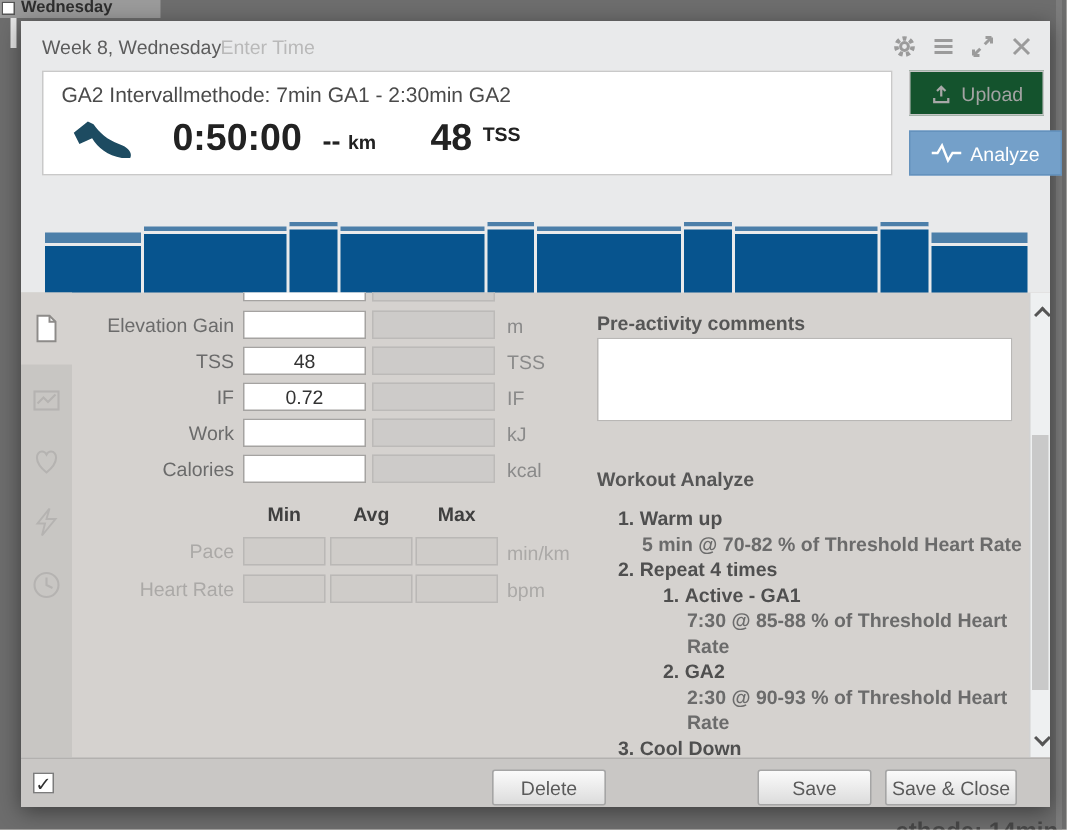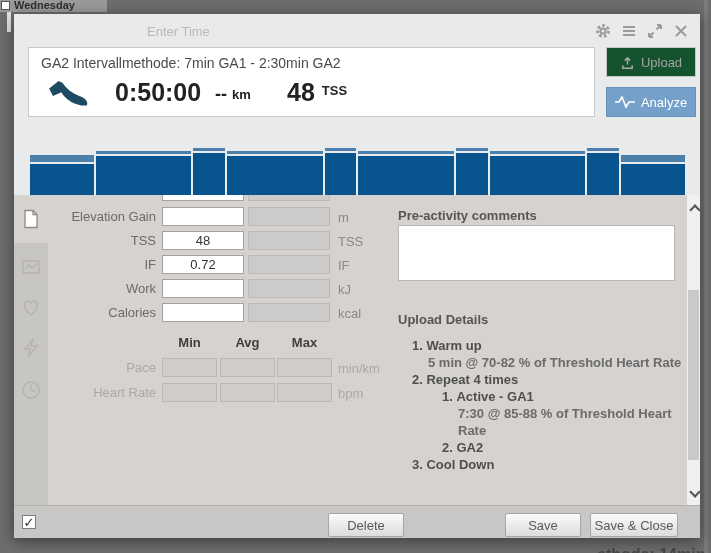--- a/index.html
+++ b/index.html
@@ -32,21 +32,21 @@
   .shoe { position:absolute; left:18px; top:4px; }
   .stat-duration { position:absolute; left:86px; top:2px; font-size:25px; font-weight:bold; color:#222; }
   .stat-dist { position:absolute; left:186px; top:8px; font-size:18px; font-weight:bold; color:#222; }
   .stat-dist small, .stat-tss small { font-size:13px; font-weight:bold; color:#222; }
   .stat-tss { position:absolute; left:258px; top:2px; font-size:25px; font-weight:bold; color:#222; }
   .stat-tss small { vertical-align:6px; }
   .stat-dist small { vertical-align:1px; }
 
   
   .btn-upload { position:absolute; left:592px; top:33px; width:90px; height:30px; background:#14532d; border:1px solid #c6c6c6; color:#a3a3a3; font-size:13px; display:flex; align-items:center; justify-content:center; gap:6px; cursor:default; }
-  .btn-analyze { position:absolute; left:592px; top:73px; width:90px; height:30px; background:#74a0c9; border:1px solid #6492bd; color:#fff; font-size:13px; display:flex; align-items:center; justify-content:center; gap:6px; cursor:pointer; }
+  .btn-analyze { position:absolute; left:592px; top:73px; width:102px; height:30px; background:#74a0c9; border:1px solid #6492bd; color:#fff; font-size:13px; display:flex; align-items:center; justify-content:center; gap:6px; cursor:pointer; }
 
   
   .chart { position:absolute; left:16px; top:122px; width:655px; height:64px; display:flex; align-items:flex-end; gap:2px; }
   .seg { display:flex; flex-direction:column; justify-content:flex-end; }
   .seg .cap { width:100%; }
   .seg .gapline { width:100%; height:2px; background:#e9eaeb; }
   .seg .bodybar { width:100%; }
 
   
   .content { position:absolute; left:0; top:181px; width:686px; height:310px; background:#d5d2cf; overflow:hidden; }
@@ -109,20 +109,21 @@
   <div class="backdrop-check"></div>
   <span>Wednesday</span>
 </div>
 <div class="backdrop-sliver"></div>
 <div class="backdrop-rightline"></div>
 <div class="backdrop-bottomtext">ethode; 14min GA</div>
 
 <div class="modal">
 
   <div class="titlebar">
+    <span class="titlebar-title">Week 8, Wednesday</span>
     <span class="titlebar-sub">Enter Time</span>
     <div class="titlebar-icons">
       <span class="tb-icon">
         <svg width="16" height="16" viewBox="0 0 16 16">
             <circle cx="8" cy="8" r="5.4" stroke-width="3" stroke-dasharray="2.6 2.2"></circle>
             <circle cx="8" cy="8" r="2.6" stroke-width="2"></circle>
           </svg>
       </span>
       <span class="tb-icon">
         <svg width="16" height="16" viewBox="0 0 16 16">
@@ -293,28 +294,29 @@
       <span class="mam-label">Heart Rate</span>
       <div class="mam-box" style="left:148px"></div>
       <div class="mam-box" style="left:206px"></div>
       <div class="mam-box" style="left:263px"></div>
       <span class="mam-unit">bpm</span>
     </div>
 
     <div class="rp-title" style="left:384px; top:13px">Pre-activity comments</div>
     <textarea class="rp-textarea" style=""></textarea>
 
-    <div class="rp-title" style="left:384px; top:117px">Upload Details</div>
+    <div class="rp-title" style="left:384px; top:117px">Workout Analyze</div>
     <div class="wd-list">
       <div class="wd-item lvl0"><span class="num">1.</span> <span class="ttl">Warm up</span></div>
       <div class="wd-desc lvl0d">5 min @ 70-82 % of Threshold Heart Rate</div>
       <div class="wd-item lvl0"><span class="num">2.</span> <span class="ttl">Repeat 4 times</span></div>
       <div class="wd-item lvl1"><span class="num">1.</span> <span class="ttl">Active - GA1</span></div>
       <div class="wd-desc lvl1d">7:30 @ 85-88 % of Threshold Heart Rate</div>
       <div class="wd-item lvl1"><span class="num">2.</span> <span class="ttl">GA2</span></div>
+      <div class="wd-desc lvl1d">2:30 @ 90-93 % of Threshold Heart Rate</div>
       <div class="wd-item lvl0"><span class="num">3.</span> <span class="ttl">Cool Down</span></div>
 
     </div>
 
     <div class="msb">
       <div class="msb-arrow msb-up"></div>
       <div class="msb-thumb"></div>
       <div class="msb-arrow msb-down"></div>
     </div>
   </div>

